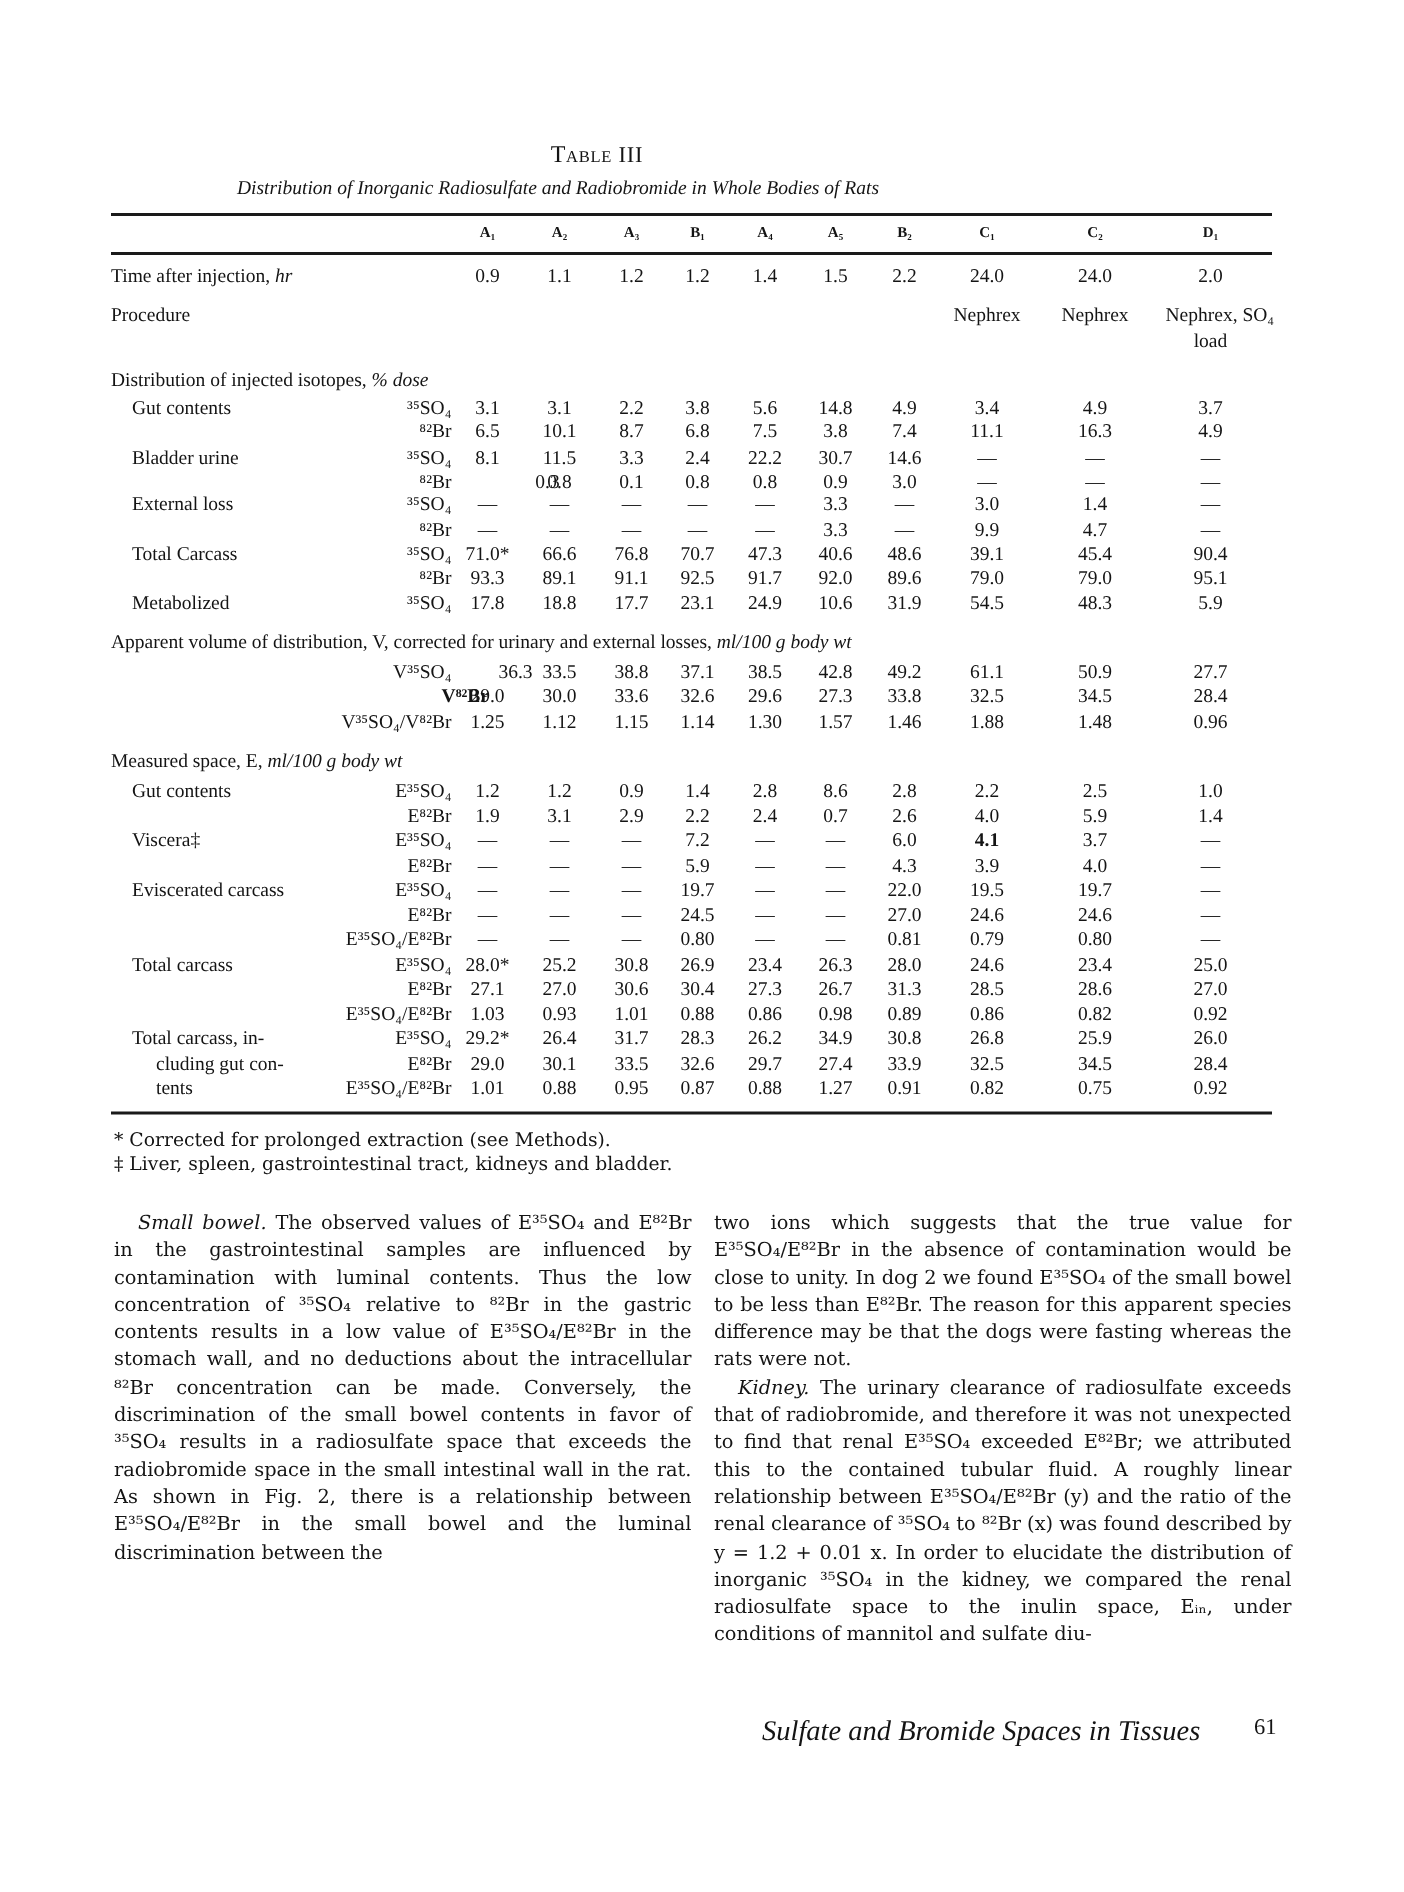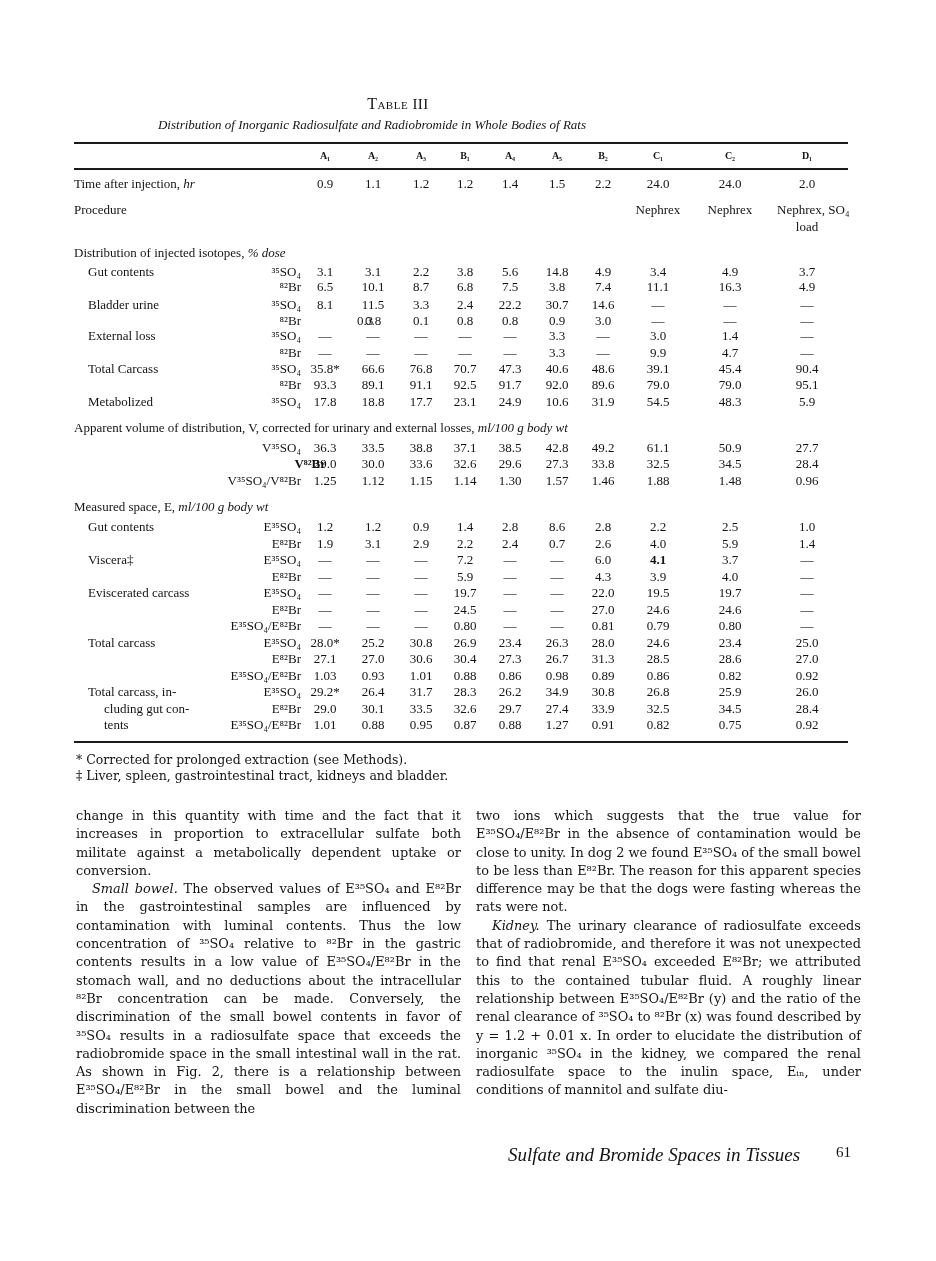--- a/index.html
+++ b/index.html
@@ -181,21 +181,21 @@
       <span class="cell" style="left: 510px;">—</span>
       <span class="cell" style="left: 557px;">3.3</span>
       <span class="cell" style="left: 603px;">—</span>
       <span class="cell" style="left: 658px;">9.9</span>
       <span class="cell" style="left: 730px;">4.7</span>
       <span class="cell" style="left: 807px;">—</span>
     </div>
     <div class="row " style="top: 361px;">
       <span class="label" style="left: 88px;">Total Carcass</span>
       <span class="iso" style="right: 631px;">³⁵SO₄</span>
-      <span class="cell" style="left: 325px;">35.8*</span>
+      <span class="cell" style="left: 325px;">71.0*</span>
       <span class="cell" style="left: 373px;">66.6</span>
       <span class="cell" style="left: 421px;">76.8</span>
       <span class="cell" style="left: 465px;">70.7</span>
       <span class="cell" style="left: 510px;">47.3</span>
       <span class="cell" style="left: 557px;">40.6</span>
       <span class="cell" style="left: 603px;">48.6</span>
       <span class="cell" style="left: 658px;">39.1</span>
       <span class="cell" style="left: 730px;">45.4</span>
       <span class="cell" style="left: 807px;">90.4</span>
     </div>
@@ -222,21 +222,21 @@
       <span class="cell" style="left: 510px;">24.9</span>
       <span class="cell" style="left: 557px;">10.6</span>
       <span class="cell" style="left: 603px;">31.9</span>
       <span class="cell" style="left: 658px;">54.5</span>
       <span class="cell" style="left: 730px;">48.3</span>
       <span class="cell" style="left: 807px;">5.9</span>
     </div>
     <div class="section" style="top: 420px;"><span>Apparent volume of distribution, V, corrected for urinary and external losses, </span><i>ml/100 g body wt</i></div>
     <div class="row " style="top: 440px;">
       <span class="iso" style="right: 631px;">V³⁵SO₄</span>
-      <span class="cell" style="left: 325px;">36.3</span>
+      <span class="cell" style="left: 325px; text-align: right;">36.3</span>
       <span class="cell" style="left: 373px;">33.5</span>
       <span class="cell" style="left: 421px;">38.8</span>
       <span class="cell" style="left: 465px;">37.1</span>
       <span class="cell" style="left: 510px;">38.5</span>
       <span class="cell" style="left: 557px;">42.8</span>
       <span class="cell" style="left: 603px;">49.2</span>
       <span class="cell" style="left: 658px;">61.1</span>
       <span class="cell" style="left: 730px;">50.9</span>
       <span class="cell" style="left: 807px;">27.7</span>
     </div>
@@ -442,21 +442,20 @@
       <span class="cell" style="left: 658px;">0.82</span>
       <span class="cell" style="left: 730px;">0.75</span>
       <span class="cell" style="left: 807px;">0.92</span>
     </div>
   </div>
 
 <div class="footnote" style="top:752px">* Corrected for prolonged extraction (see Methods).</div>
 <div class="footnote" style="top:768px">‡ Liver, spleen, gastrointestinal tract, kidneys and bladder.</div>
 
 <div class="col col-left">
-  <p>change in this quantity with time and the fact that it increases in proportion to extracellular sulfate both militate against a metabolically dependent uptake or conversion.</p>
   <p class="indent"><i>Small bowel.</i><span>  The observed values of E³⁵SO₄ and E⁸²Br in the gastrointestinal samples are influenced by contamination with luminal contents. Thus the low concentration of ³⁵SO₄ relative to ⁸²Br in the gastric contents results in a low value of E³⁵SO₄/E⁸²Br in the stomach wall, and no deductions about the intracellular ⁸²Br concentration can be made. Conversely, the discrimination of the small bowel contents in favor of ³⁵SO₄ results in a radiosulfate space that exceeds the radiobromide space in the small intestinal wall in the rat. As shown in Fig. 2, there is a relationship between E³⁵SO₄/E⁸²Br in the small bowel and the luminal discrimination between the</span></p>
 </div>
 <div class="col col-right">
   <p>two ions which suggests that the true value for E³⁵SO₄/E⁸²Br in the absence of contamination would be close to unity. In dog 2 we found E³⁵SO₄ of the small bowel to be less than E⁸²Br. The reason for this apparent species difference may be that the dogs were fasting whereas the rats were not.</p>
   <p class="indent"><i>Kidney.</i><span>  The urinary clearance of radiosulfate exceeds that of radiobromide, and therefore it was not unexpected to find that renal E³⁵SO₄ exceeded E⁸²Br; we attributed this to the contained tubular fluid. A roughly linear relationship between E³⁵SO₄/E⁸²Br (y) and the ratio of the renal clearance of ³⁵SO₄ to ⁸²Br (x) was found described by y = 1.2 + 0.01 x. In order to elucidate the distribution of inorganic ³⁵SO₄ in the kidney, we compared the renal radiosulfate space to the inulin space, Eᵢₙ, under conditions of mannitol and sulfate diu-</span></p>
 </div>
 
 <div class="running-head">Sulfate and Bromide Spaces in Tissues</div>
 <div class="page-number">61</div>
 

